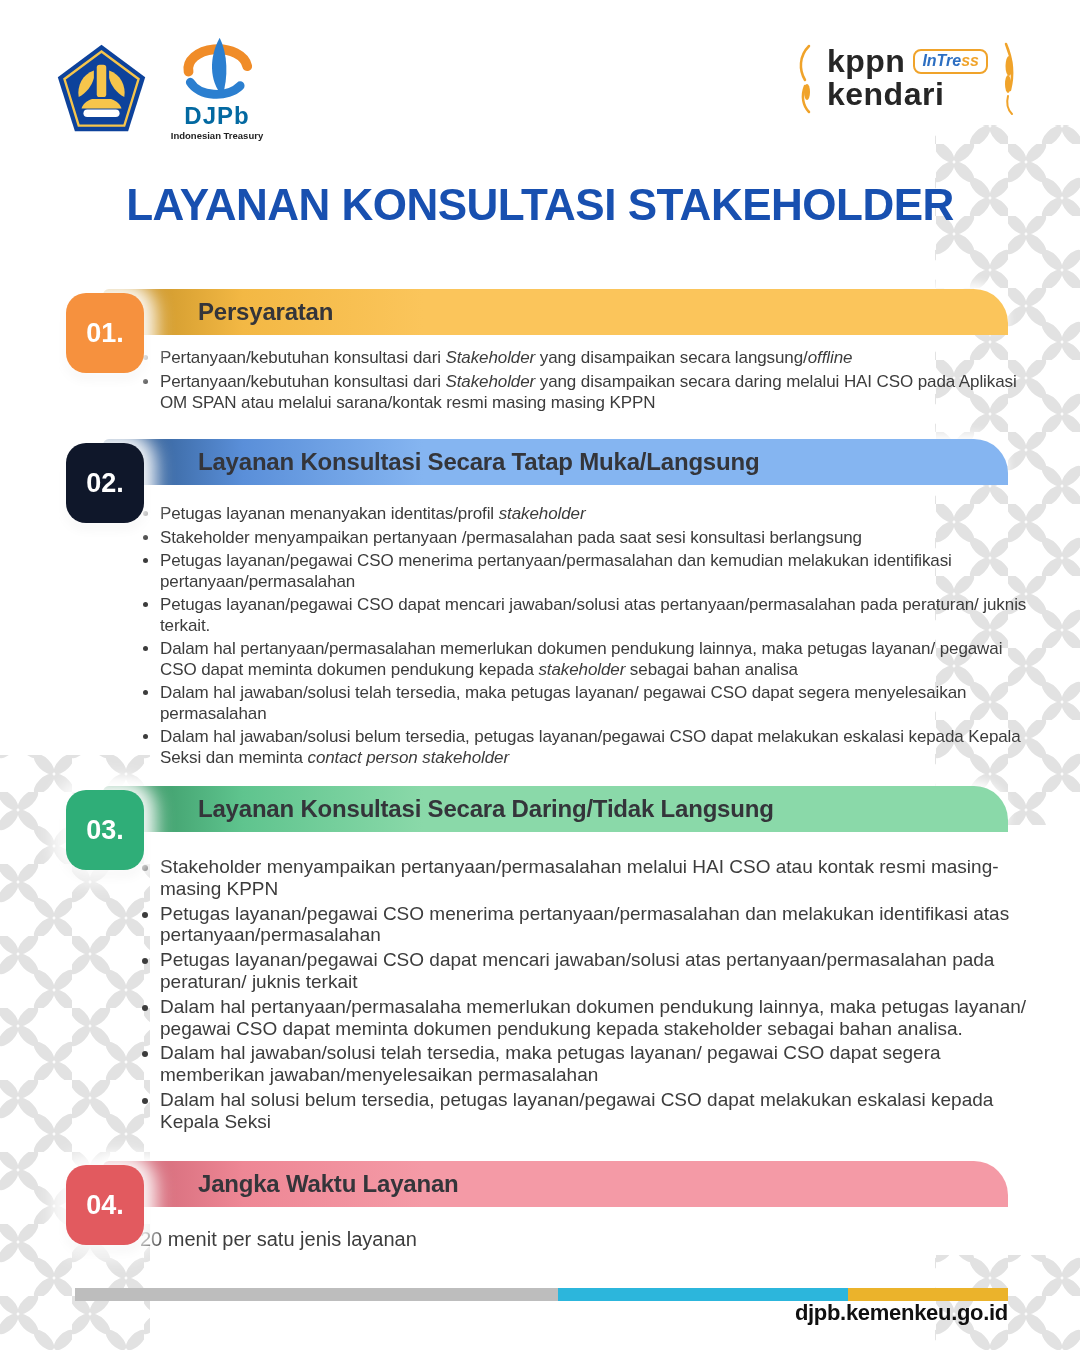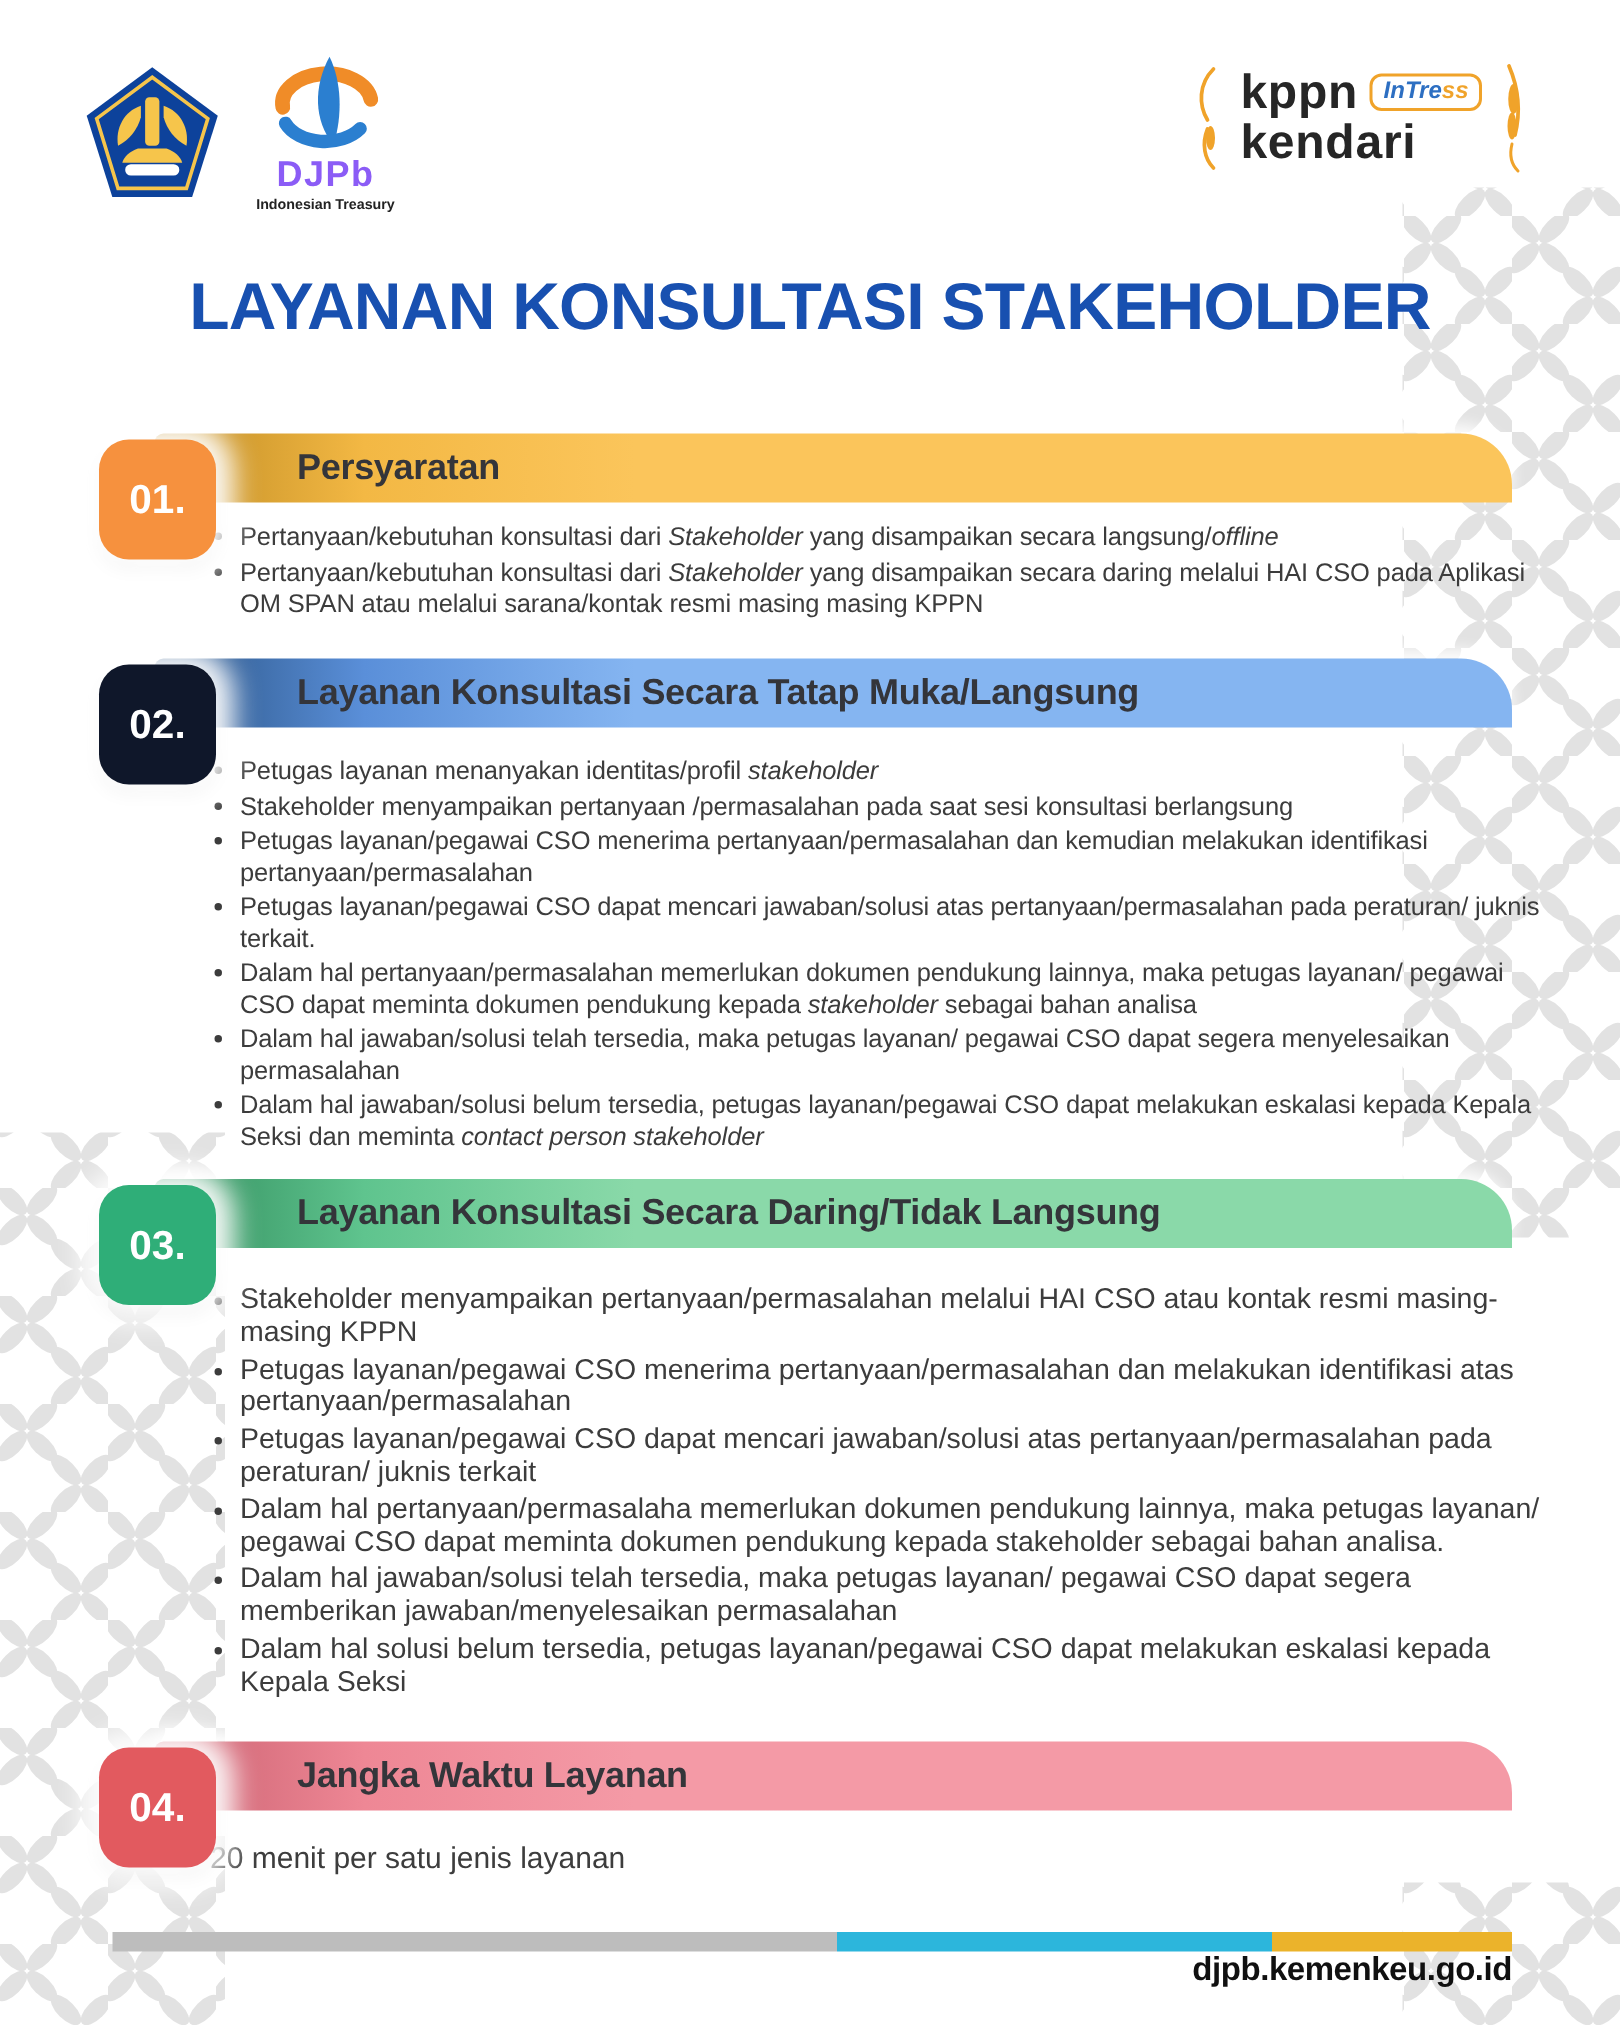--- a/index.html
+++ b/index.html
@@ -10,21 +10,21 @@
     color:#3c3c3c;
   }
   .layer{position:absolute;inset:0;}
   #pattern-layer{z-index:0;}
   #content{z-index:1;}
 
   
   .hdr-logo{position:absolute;}
   #kemenkeu-logo{left:54px;top:42px;}
   #djpb-logo{left:152px;top:36px;width:130px;text-align:center;}
-  #djpb-name{font-size:24px;font-weight:bold;color:#8b5cf6;letter-spacing:1px;line-height:1;}
+  #djpb-name{font-size:24px;font-weight:bold;color:#0369a1;letter-spacing:1px;line-height:1;}
   #djpb-sub{font-size:9.5px;font-weight:bold;color:#222;margin-top:2px;text-align:center;}
   #kppn-block{position:absolute;right:58px;top:40px;display:flex;align-items:center;gap:8px;}
   .kppn-text{font-size:32px;font-weight:600;color:#262626;line-height:1.02;letter-spacing:.5px;}
   .kppn-row1{display:flex;align-items:center;gap:8px;}
   #intress-badge{
     border:2.5px solid #f0a32a;border-radius:8px;padding:1px 7px 2px 7px;
     font-size:16px;font-weight:bold;font-style:italic;line-height:1.1;background:#fff;
   }
   #intress-badge .b{color:#2d6fc2;}
   #intress-badge .g{color:#f0a32a;}

